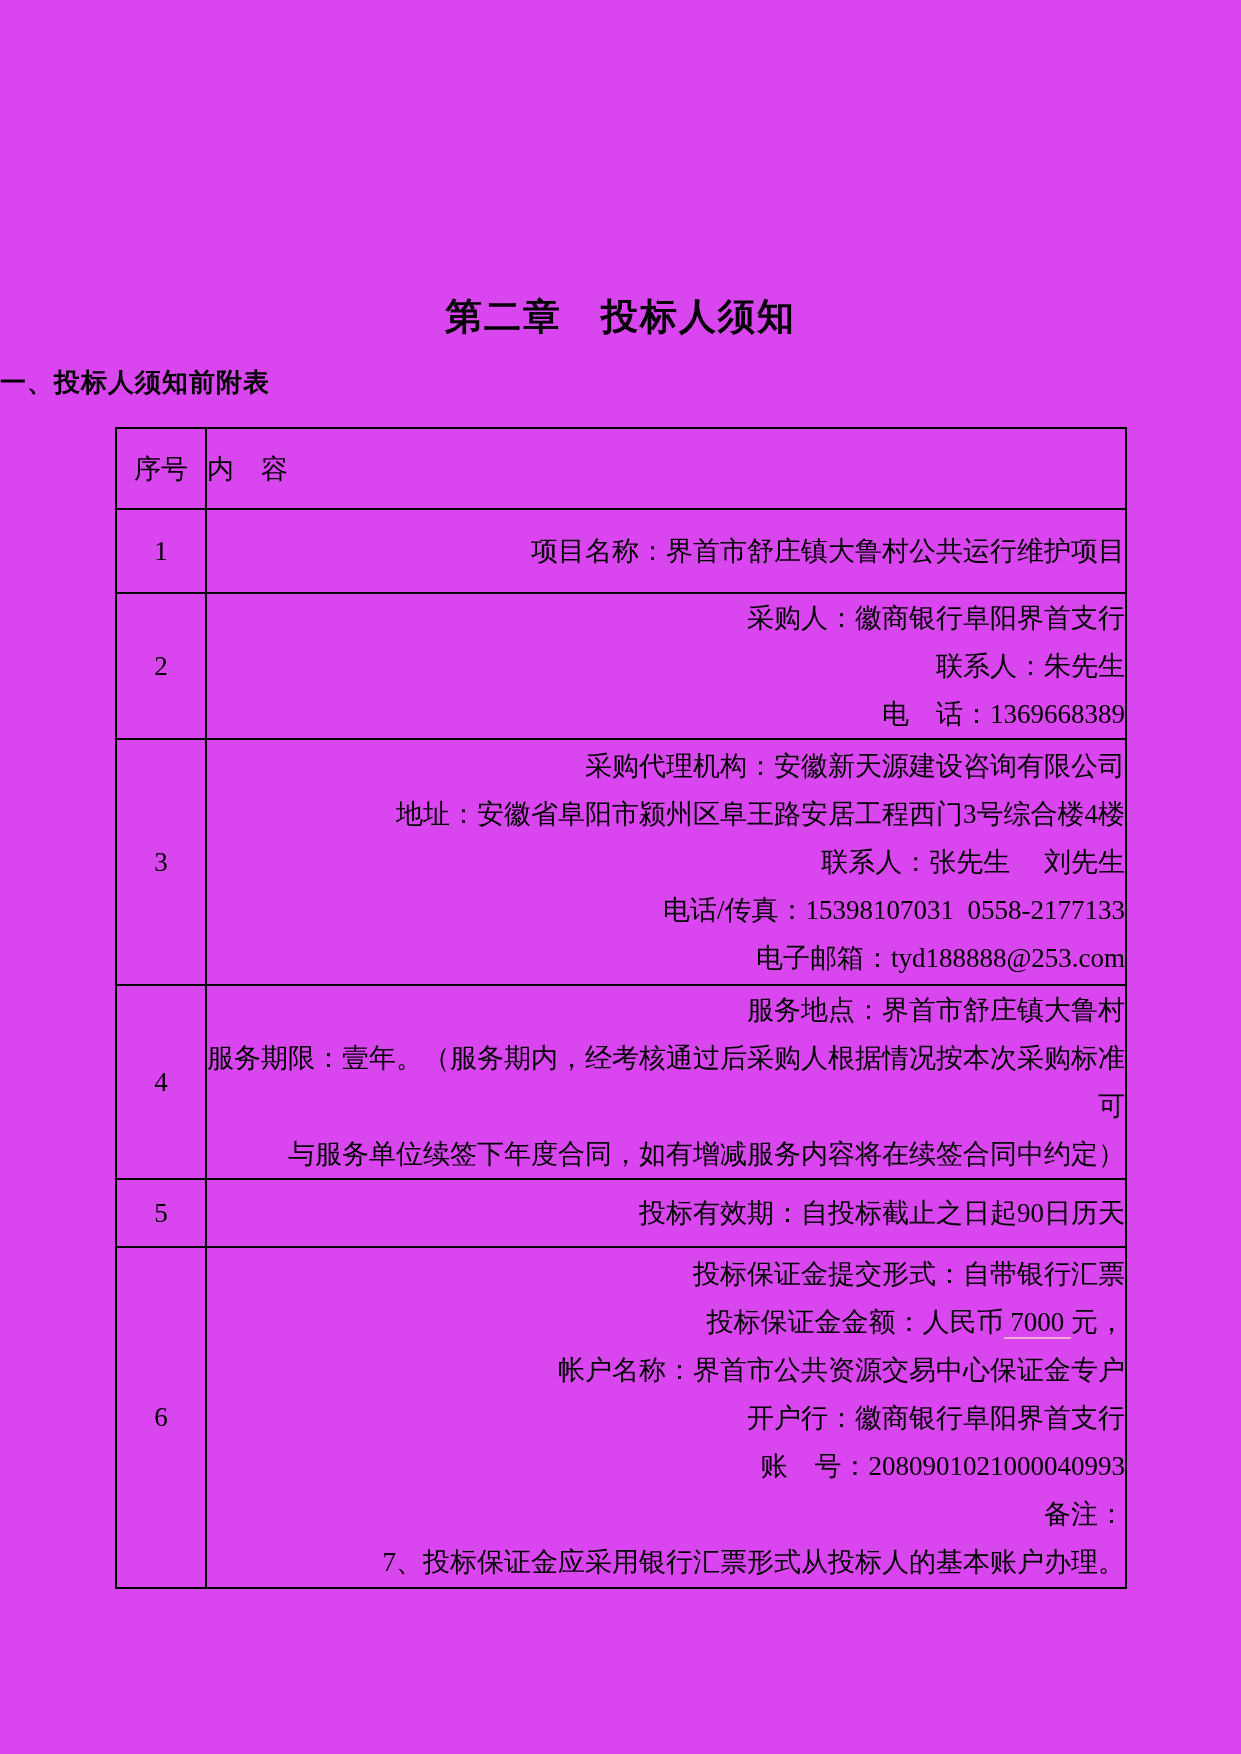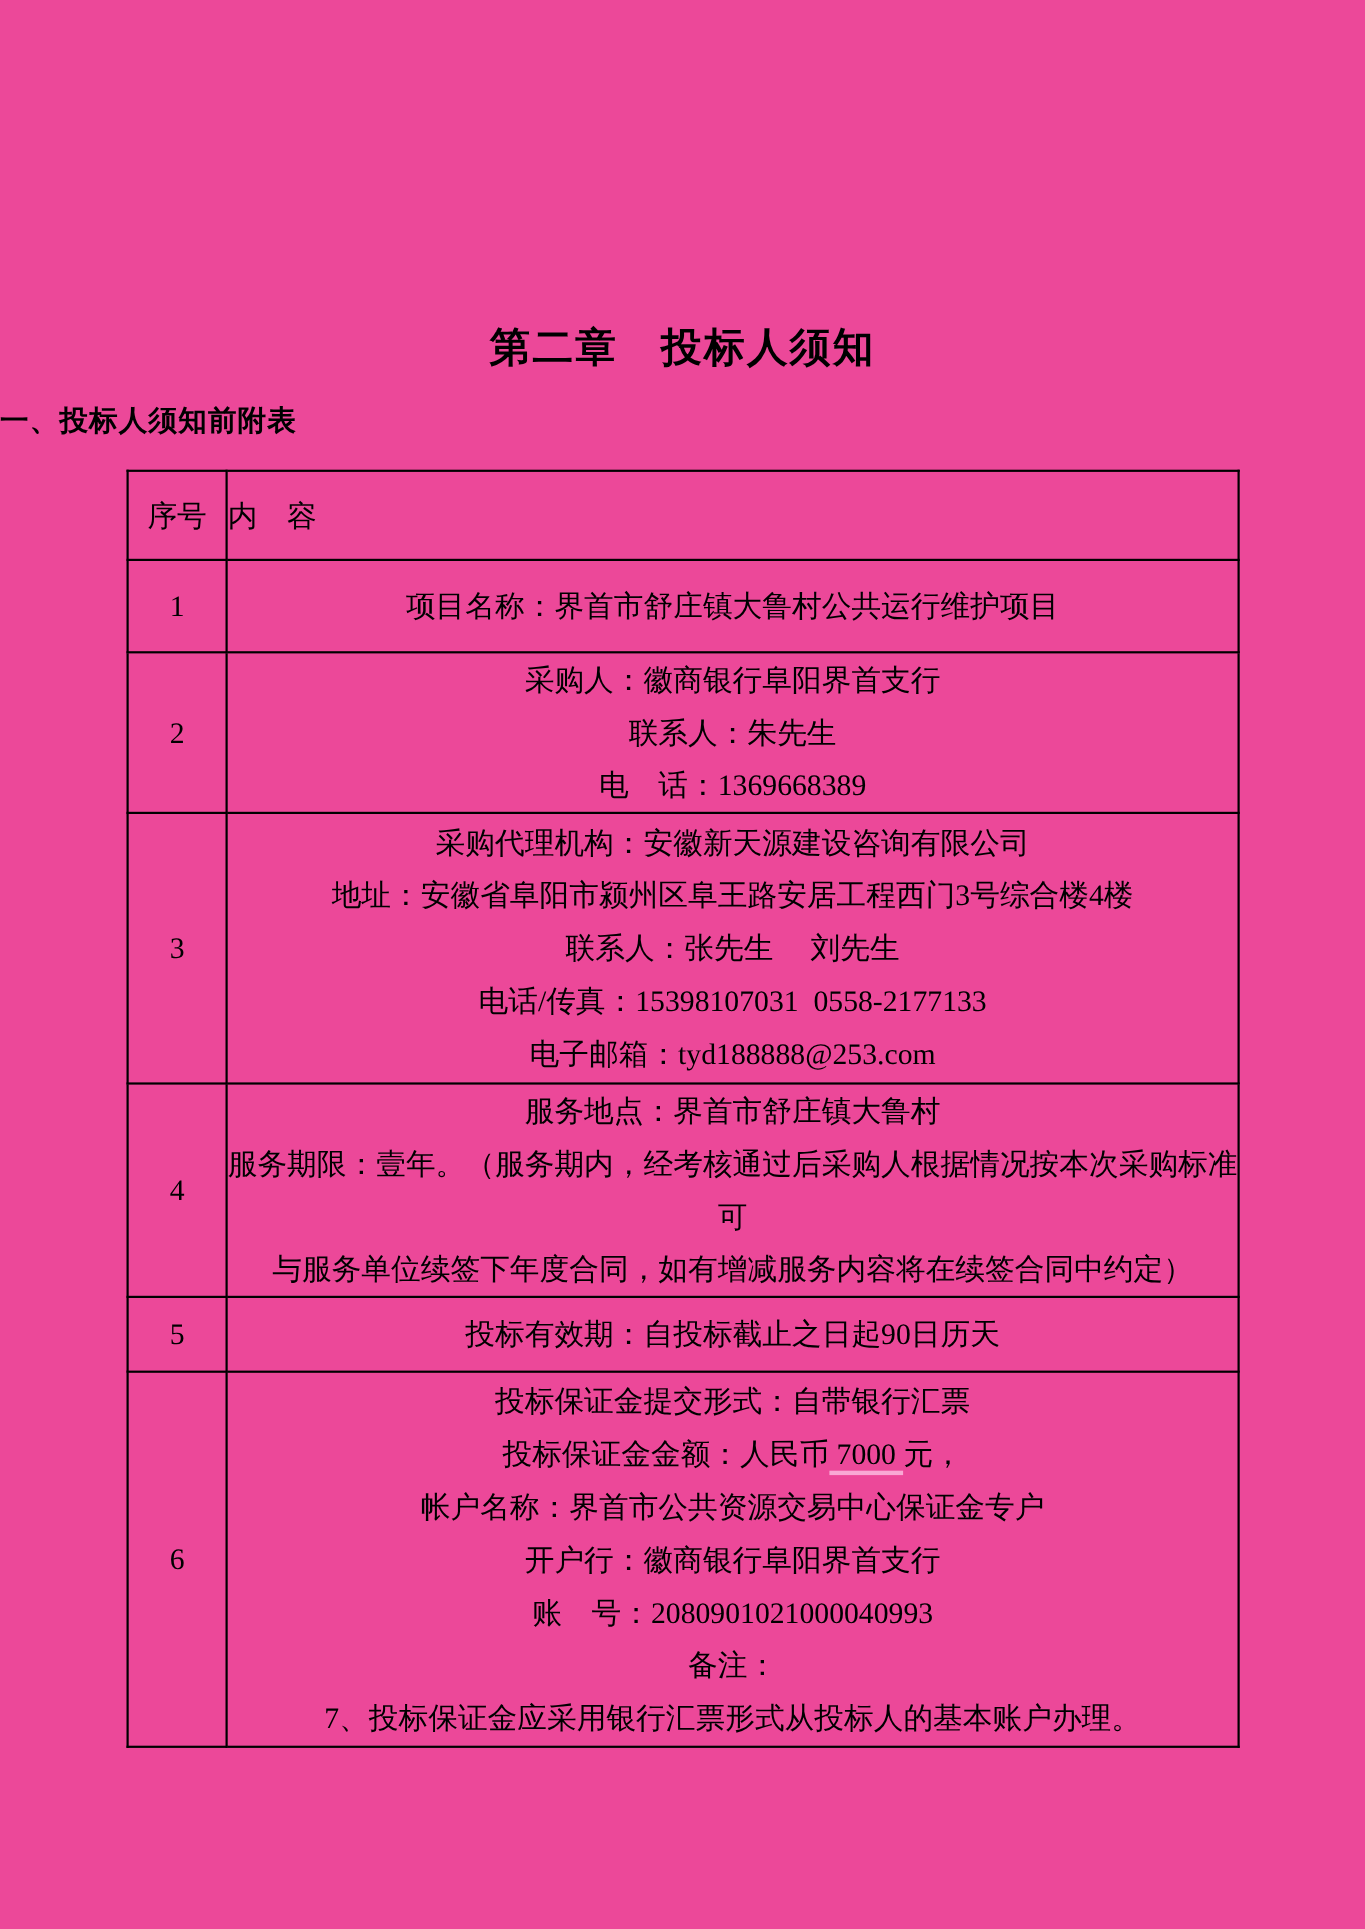--- a/index.html
+++ b/index.html
@@ -4,21 +4,21 @@
 <style>
   html, body {
     margin: 0;
     padding: 0;
     background: #ffffff;
   }
   .page {
     position: relative;
     width: 1241px;
     height: 1754px;
-    background: #ec4899;
+    background: #d946ef;
     color: #000000;
     font-family: "Liberation Serif", "DejaVu Serif", serif;
     overflow: hidden;
   }
   .chapter-title {
     position: absolute;
     top: 295px;
     left: 0;
     right: 0;
     text-align: center;
@@ -58,29 +58,29 @@
     text-align: center;
     vertical-align: middle;
   }
   th.content-col {
     text-align: left;
     vertical-align: middle;
   }
   td.content-cell {
     vertical-align: middle;
     padding: 0 10px 0 8px;
-    text-align: center;
+    text-align: right;
     margin-top: 39px;
   }
   .line {
     line-height: 48px;
     white-space: pre-wrap;
   }
   .u {
-    border-bottom: 4px solid #f9a8d4;
+    border-bottom: 2px solid #f9a8d4;
   }
   table.front-table thead tr { height: 81px; }
   table.front-table tbody tr:nth-child(1) { height: 84px; }
   table.front-table tbody tr:nth-child(2) { height: 144px; }
   table.front-table tbody tr:nth-child(3) { height: 246px; }
   table.front-table tbody tr:nth-child(4) { height: 147px; }
   table.front-table tbody tr:nth-child(5) { height: 68px; }
   table.front-table tbody tr:nth-child(6) { height: 341px; }
 </style>
 </head>

